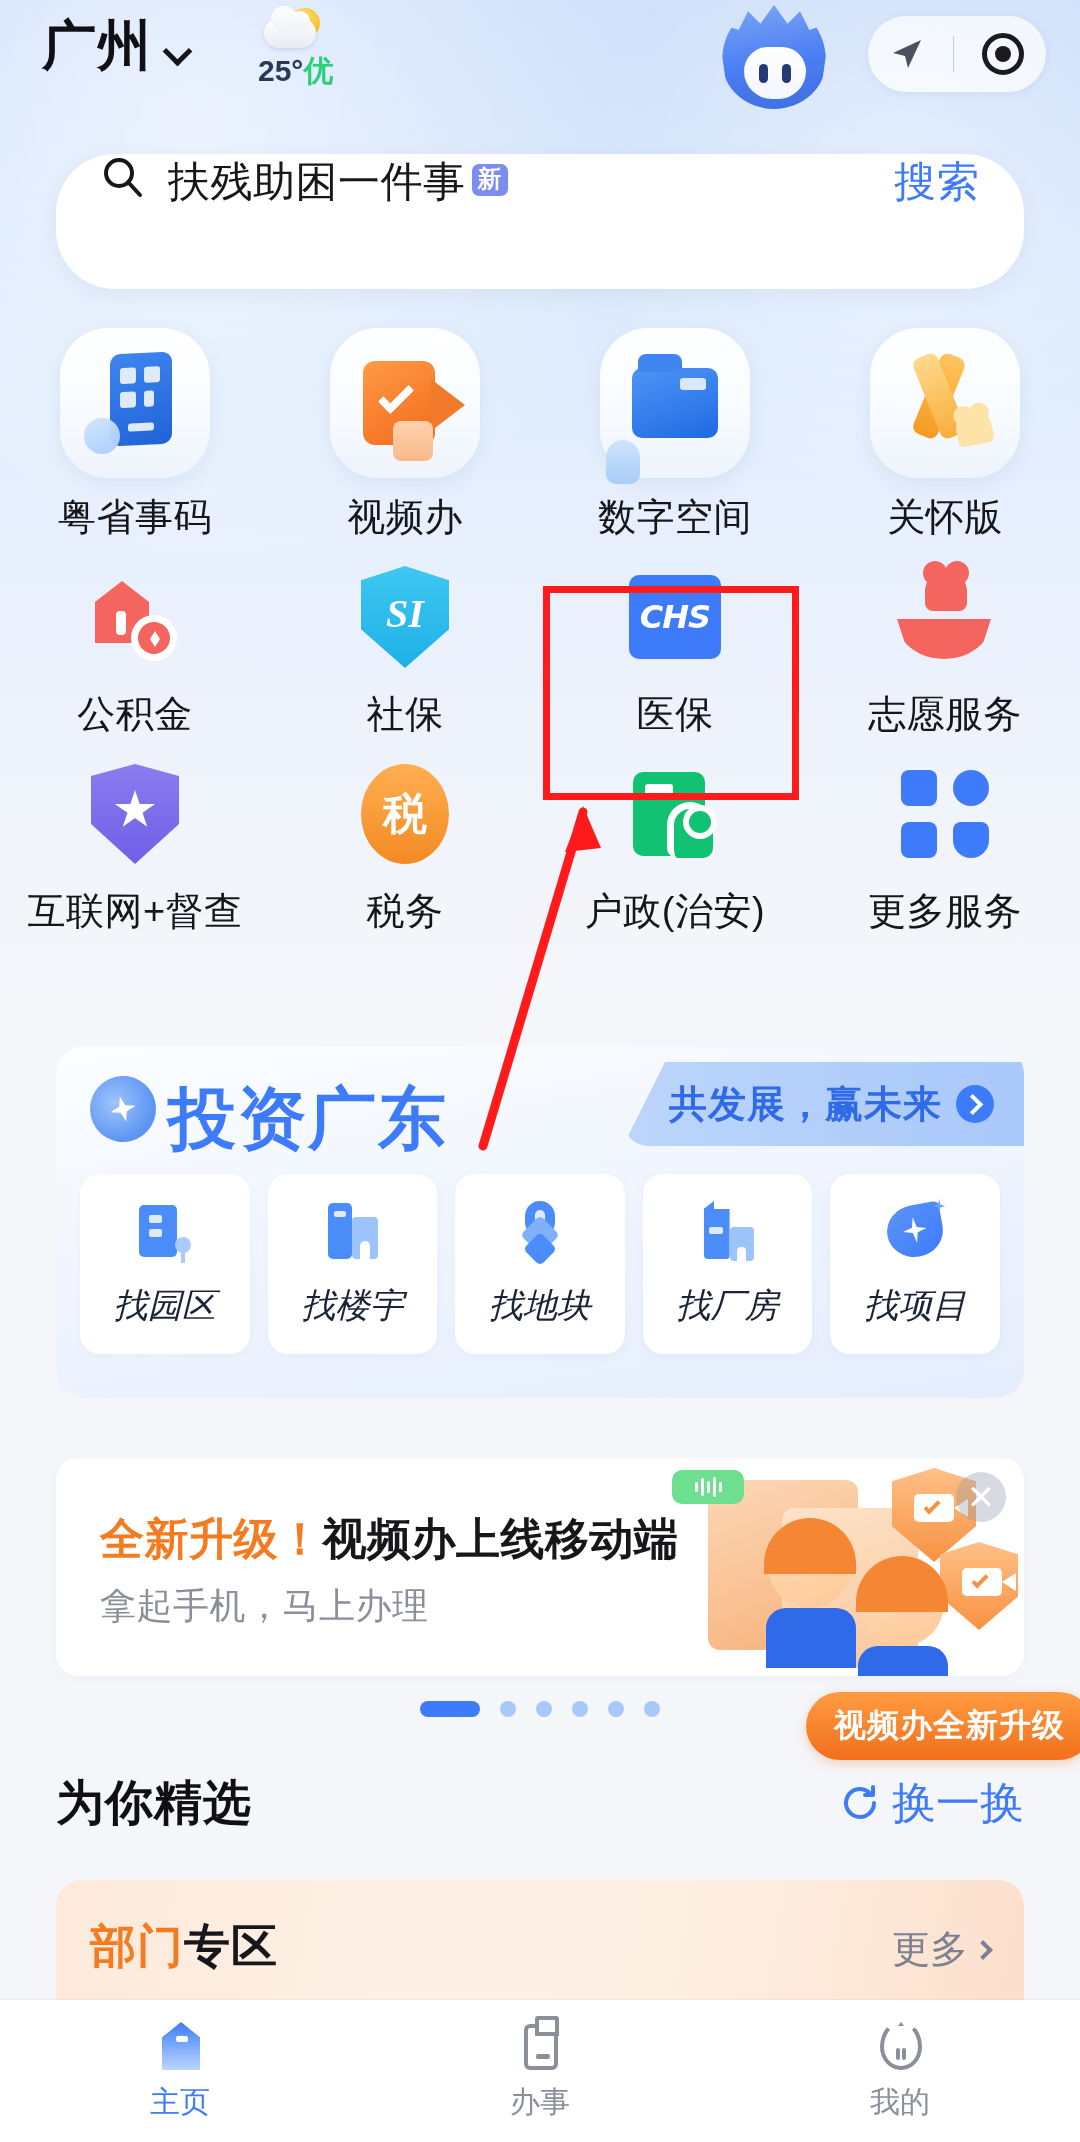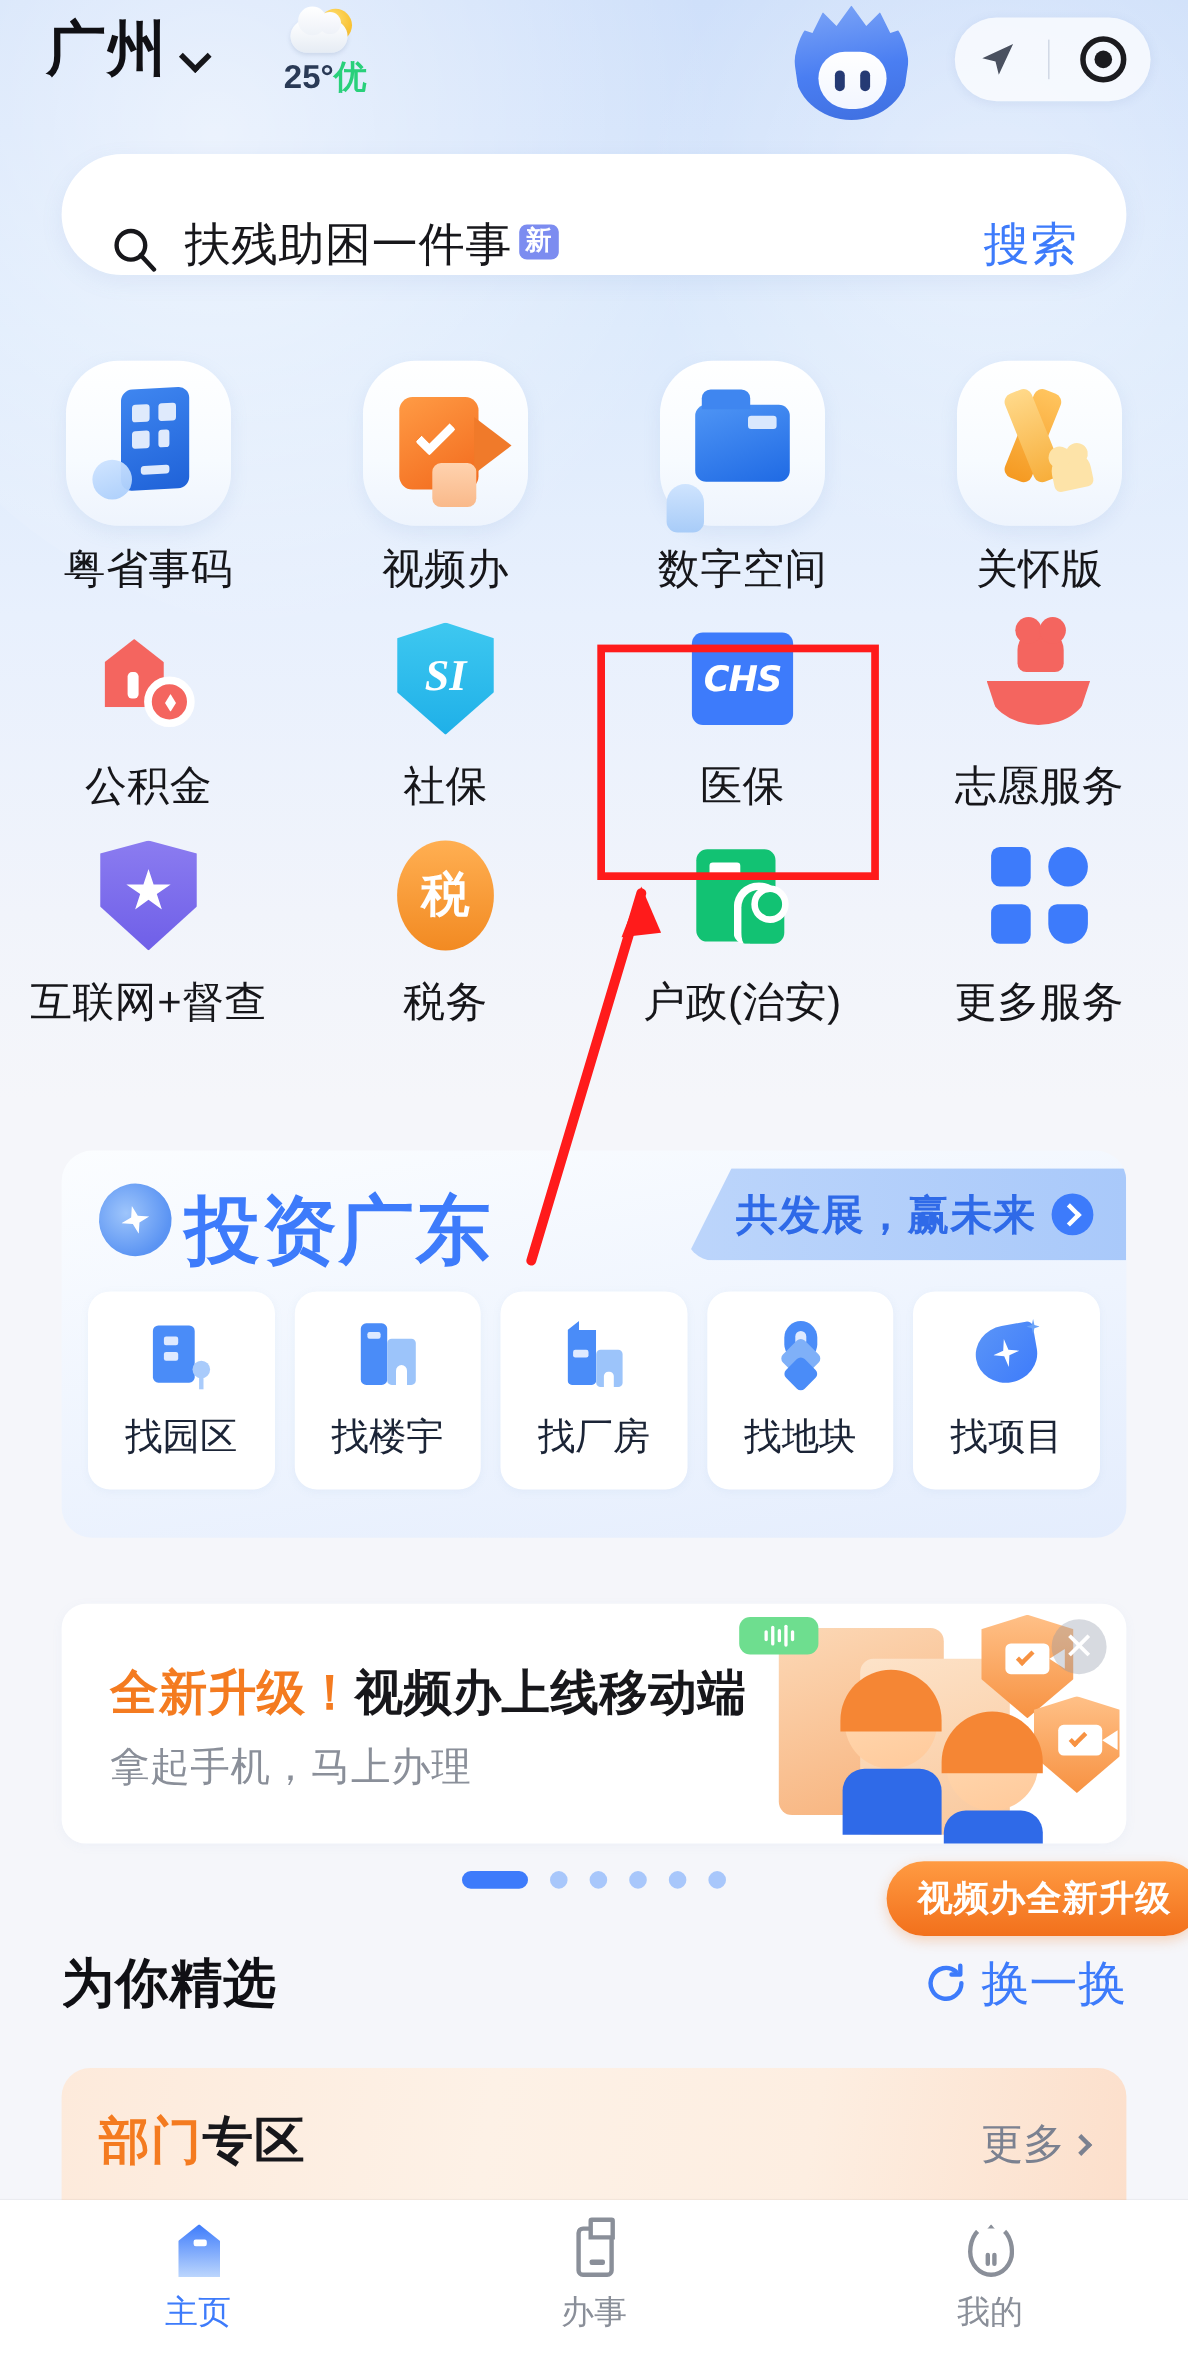--- a/index.html
+++ b/index.html
@@ -105,23 +105,23 @@
   .locpill .rec-ic{ width:86px; display:flex; justify-content:center; }
   .nav-arrow{ width:40px; height:40px; }
   .rec-ring{
     width:42px;height:42px;border-radius:50%;border:5px solid #1b1b1f;
     display:flex;align-items:center;justify-content:center;
   }
   .rec-dot{ width:16px;height:16px;border-radius:50%;background:#1b1b1f; }
 
   
   .searchbar{
-    position:absolute; left:56px; top:140px; width:968px; height:110px;
+    position:absolute; left:56px; top:154px; width:968px; height:135px;
     background:#fff; border-radius:59px;
-    display:flex; align-items:flex-end; padding:0 44px;
+    display:flex; align-items:flex-start; padding:0 44px;
     box-shadow:0 6px 20px rgba(110,140,200,.10);
     z-index:5;
   }
   .s-icon{ width:46px; height:46px; flex:none; margin-right:22px; }
   .s-text{
     flex:1; display:flex; align-items:center; gap:6px;
     font-size:42px; color:#17171b; font-weight:500; letter-spacing:.5px;
   }
   .s-badge{
     display:inline-block; background:#7c8cf0; color:#fff; border-radius:7px;
@@ -328,20 +328,21 @@
   }
   .inv-tag-arrow::after{
     content:"";width:11px;height:11px;border-top:4px solid #fff;border-right:4px solid #fff;
     transform:rotate(45deg) translate(-2px,2px);
   }
   .inv-items{ display:flex; gap:18px; padding:0 24px; }
   .inv-item{
     width:170px; height:180px; background:#fff; border-radius:20px;
     display:flex; flex-direction:column; align-items:center; justify-content:center; gap:20px;
     box-shadow:0 2px 8px rgba(120,150,200,.07);
+    font-style:italic;
   }
   .inv-item-ic{ width:64px;height:64px;position:relative; }
   .inv-item-lb{ font-size:34px; color:#1b2436; font-weight:500; }
   .b-yq{position:absolute;left:6px;top:6px;width:38px;height:52px;border-radius:5px;background:#4a8cf8;}
   .b-yq i{position:absolute;background:#dfeaff;border-radius:2px;width:13px;height:8px;left:10px;}
   .b-yq i:nth-child(1){top:10px;} .b-yq i:nth-child(2){top:24px;}
   .b-yq-t{position:absolute;right:6px;bottom:10px;width:16px;height:16px;border-radius:50%;background:#a9cbfb;}
   .b-yq-t::after{content:"";position:absolute;left:6px;top:12px;width:4px;height:14px;background:#a9cbfb;}
   .b-ly1{position:absolute;left:8px;top:4px;width:24px;height:56px;border-radius:5px;background:#4a8cf8;}
   .b-ly1::after{content:"";position:absolute;left:6px;top:8px;width:12px;height:6px;background:#dfeaff;border-radius:2px;}
@@ -696,32 +697,32 @@
       </div>
       <div class="inv-item">
         <div class="inv-item-ic">
           <div class="b-ly1"></div>
             <div class="b-ly2"></div>
         </div>
         <div class="inv-item-lb">找楼宇</div>
       </div>
       <div class="inv-item">
         <div class="inv-item-ic">
-          <div class="b-cf1"></div>
-            <div class="b-cf2"></div>
-        </div>
-        <div class="inv-item-lb">找厂房</div>
-      </div>
-      <div class="inv-item">
-        <div class="inv-item-ic">
           <div class="b-dk"></div>
             <div class="b-dk2"></div>
             <div class="b-dk3"></div>
         </div>
         <div class="inv-item-lb">找地块</div>
+      </div>
+      <div class="inv-item">
+        <div class="inv-item-ic">
+          <div class="b-cf1"></div>
+            <div class="b-cf2"></div>
+        </div>
+        <div class="inv-item-lb">找厂房</div>
       </div>
       <div class="inv-item">
         <div class="inv-item-ic">
           <div class="b-xm"></div>
             <div class="b-xm-s"></div>
         </div>
         <div class="inv-item-lb">找项目</div>
       </div>
     </div>
   </div>

